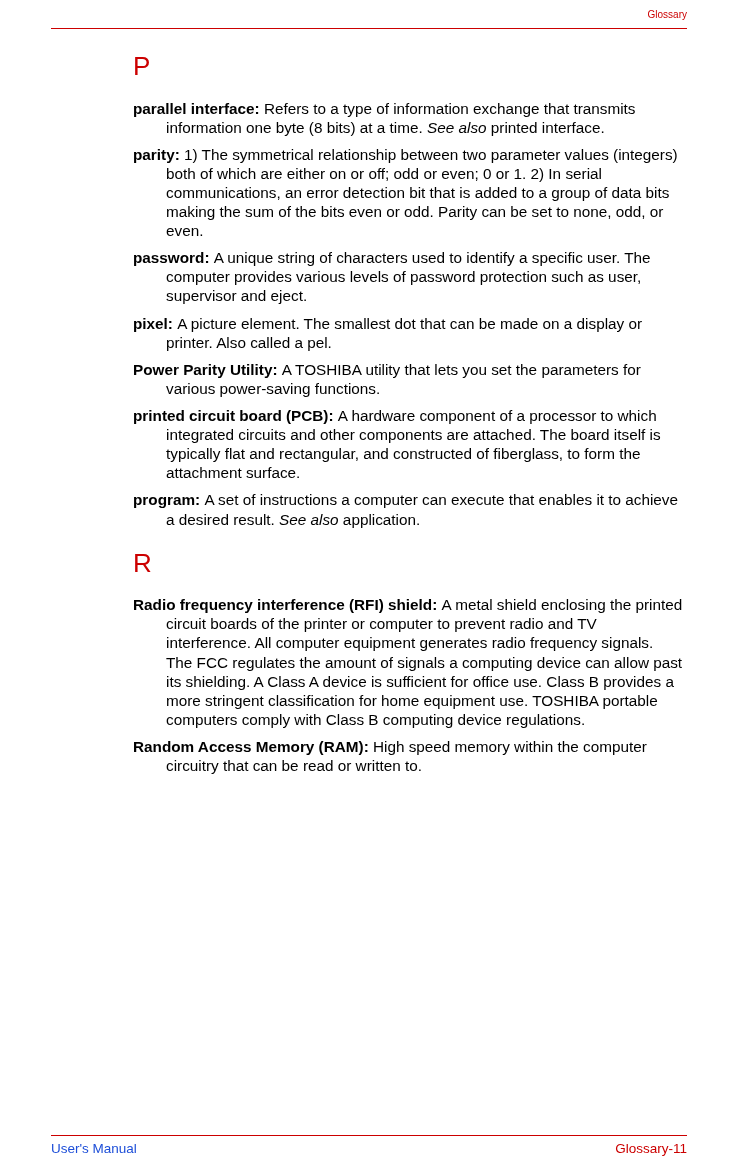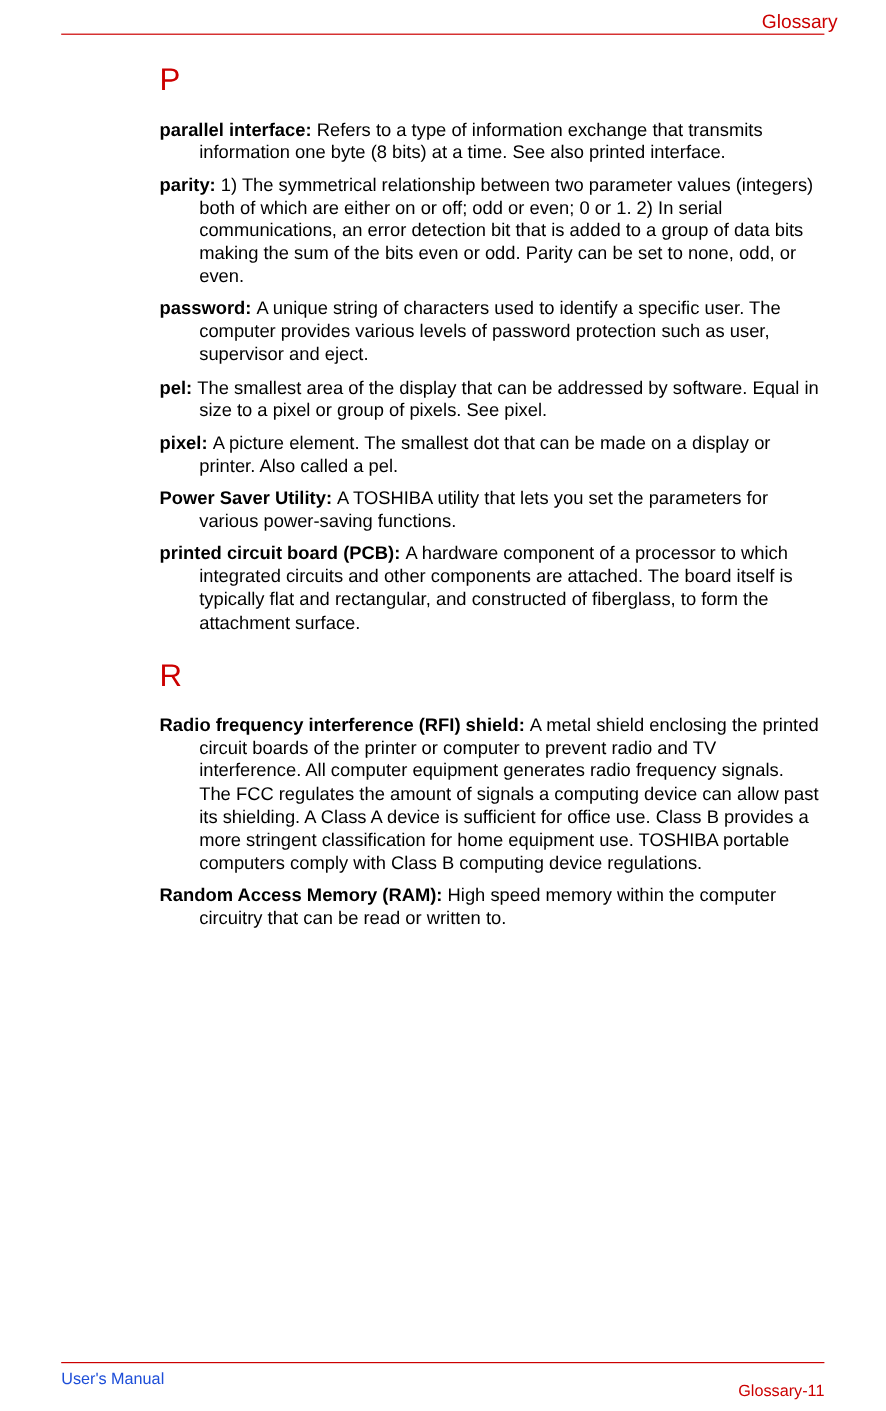--- a/index.html
+++ b/index.html
@@ -9,23 +9,23 @@
       height: 1176px;
       background: #fff;
       position: relative;
       font-size: 15.3px;
       line-height: 1.25;
       color: #000;
     }
     .page-header-label {
       position: absolute;
       top: 9px;
-      right: 40px;
+      right: 51px;
       color: #cc0000;
-      font-size: 16px;
+      font-size: 10px;
       text-align: center;
     }
     .top-rule {
       position: absolute;
       top: 28px;
       left: 51px;
       right: 51px;
       border-top: 1.5px solid #cc0000;
     }
     .content {
@@ -42,39 +42,39 @@
       margin-bottom: 16px;
       margin-top: 4px;
       letter-spacing: 0.5px;
     }
     .entry {
       margin-bottom: 8px;
       padding-left: 33px;
       text-indent: -33px;
     }
     .term { font-weight: bold; text-align: right; }
-    .italic { }
+    .italic { font-style: italic; }
     .bottom-rule {
       position: absolute;
       left: 51px;
       right: 51px;
       bottom: 40px;
       border-top: 1.5px solid #cc0000;
     }
     .footer-left {
       position: absolute;
       left: 51px;
       bottom: 18px;
       color: #1d4ed8;
       font-size: 13.5px;
     }
     .footer-right {
       position: absolute;
       right: 51px;
-      bottom: 8px;
+      bottom: 18px;
       color: #cc0000;
       font-size: 13.5px;
     }
   </style>
 </head>
 <body>
 
 <div class="page-header-label">Glossary</div>
 <div class="top-rule"></div>
 
@@ -87,40 +87,40 @@
   </div>
 
   <div class="entry">
     <span class="term">parity:  </span><span>1) The symmetrical relationship between two parameter values (integers) both of which are either on or off; odd or even; 0 or 1. 2) In serial communications, an error detection bit that is added to a group of data bits making the sum of the bits even or odd. Parity can be set to none, odd, or even.</span>
   </div>
 
   <div class="entry">
     <span class="term">password:  </span><span>A unique string of characters used to identify a specific user. The computer provides various levels of password protection such as user, supervisor and eject.</span>
   </div>
 
-  <div class="entry">
-    <span class="term">pel:  </span><span>The smallest area of the display that can be addressed by software. Equal in size to a pixel or group of pixels. </span><span class="italic">See</span><span> pixel.</span>
-  </div>
 
 
 
   <div class="entry">
     <span class="term">pixel:  </span><span>A picture element. The smallest dot that can be made on a display or printer. Also called a pel.</span>
   </div>
 
 
 
   <div class="entry">
-    <span class="term">Power Saver Utility:  </span><span>A TOSHIBA utility that lets you set the parameters for various power-saving functions.</span>
+    <span class="term">Power Parity Utility:  </span><span>A TOSHIBA utility that lets you set the parameters for various power-saving functions.</span>
   </div>
 
   <div class="entry">
     <span class="term">printed circuit board (PCB):  </span><span>A hardware component of a processor to which integrated circuits and other components are attached. The board itself is typically flat and rectangular, and constructed of fiberglass, to form the attachment surface.</span>
   </div>
 
+  <div class="entry">
+    <span class="term">program:  </span><span>A set of instructions a computer can execute that enables it to achieve a desired result. </span><span class="italic">See also</span><span> application.</span>
+  </div>
 
 
   <div class="section-letter" style="margin-top:18px;">R</div>
 
   <div class="entry">
     <span class="term">Radio frequency interference (RFI) shield:  </span><span>A metal shield enclosing the printed circuit boards of the printer or computer to prevent radio and TV interference. All computer equipment generates radio frequency signals. The FCC regulates the amount of signals a computing device can allow past its shielding. A Class A device is sufficient for office use. Class B provides a more stringent classification for home equipment use. TOSHIBA portable computers comply with Class B computing device regulations.</span>
   </div>
 
   <div class="entry">
     <span class="term">Random Access Memory (RAM):  </span><span>High speed memory within the computer circuitry that can be read or written to.</span>

